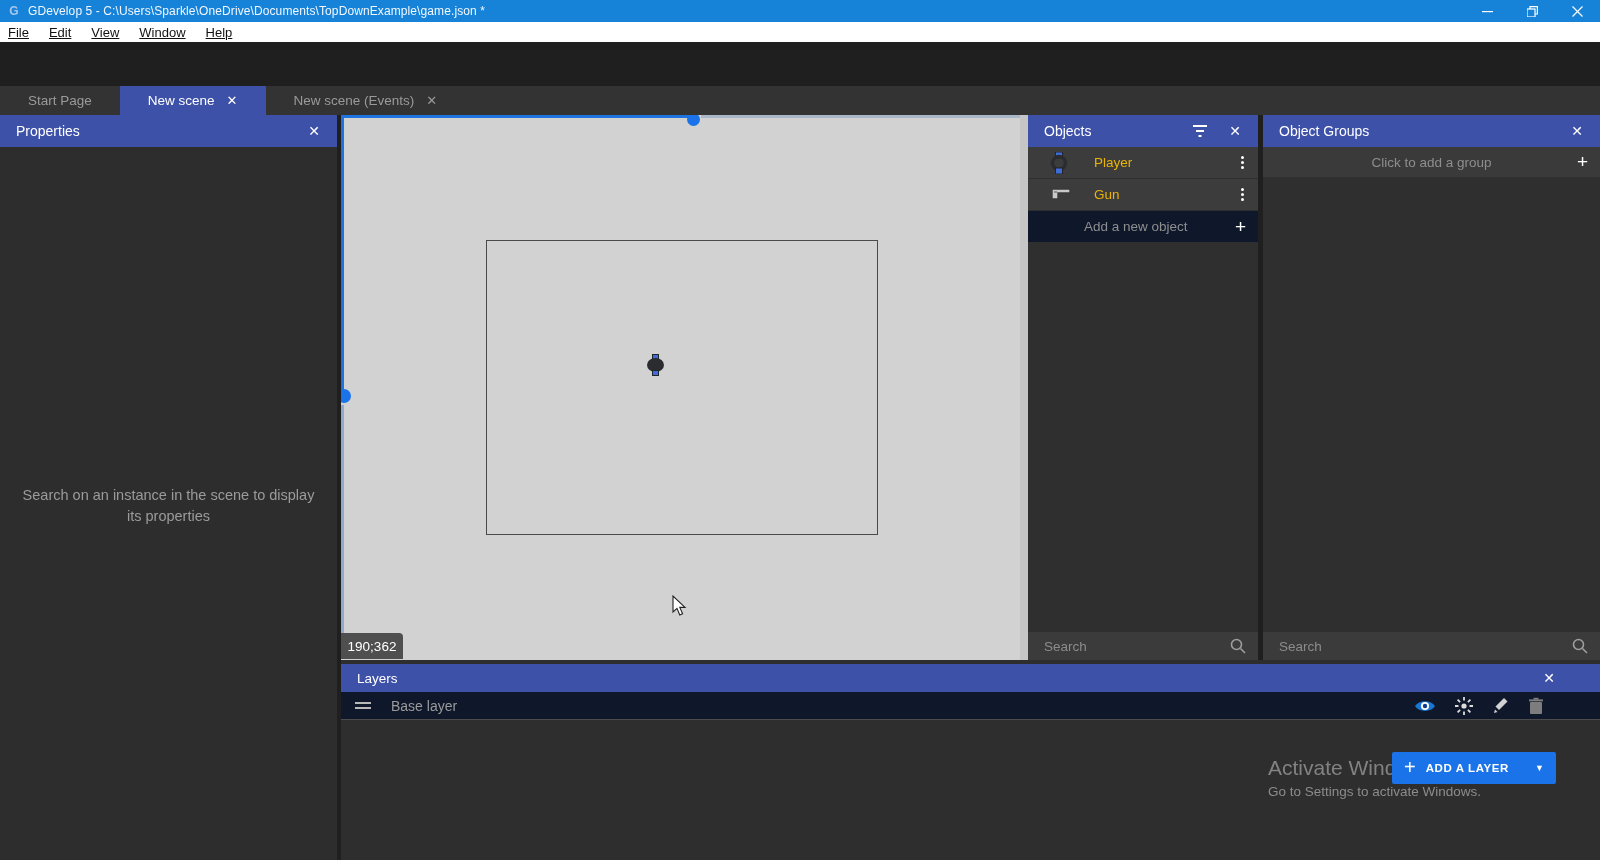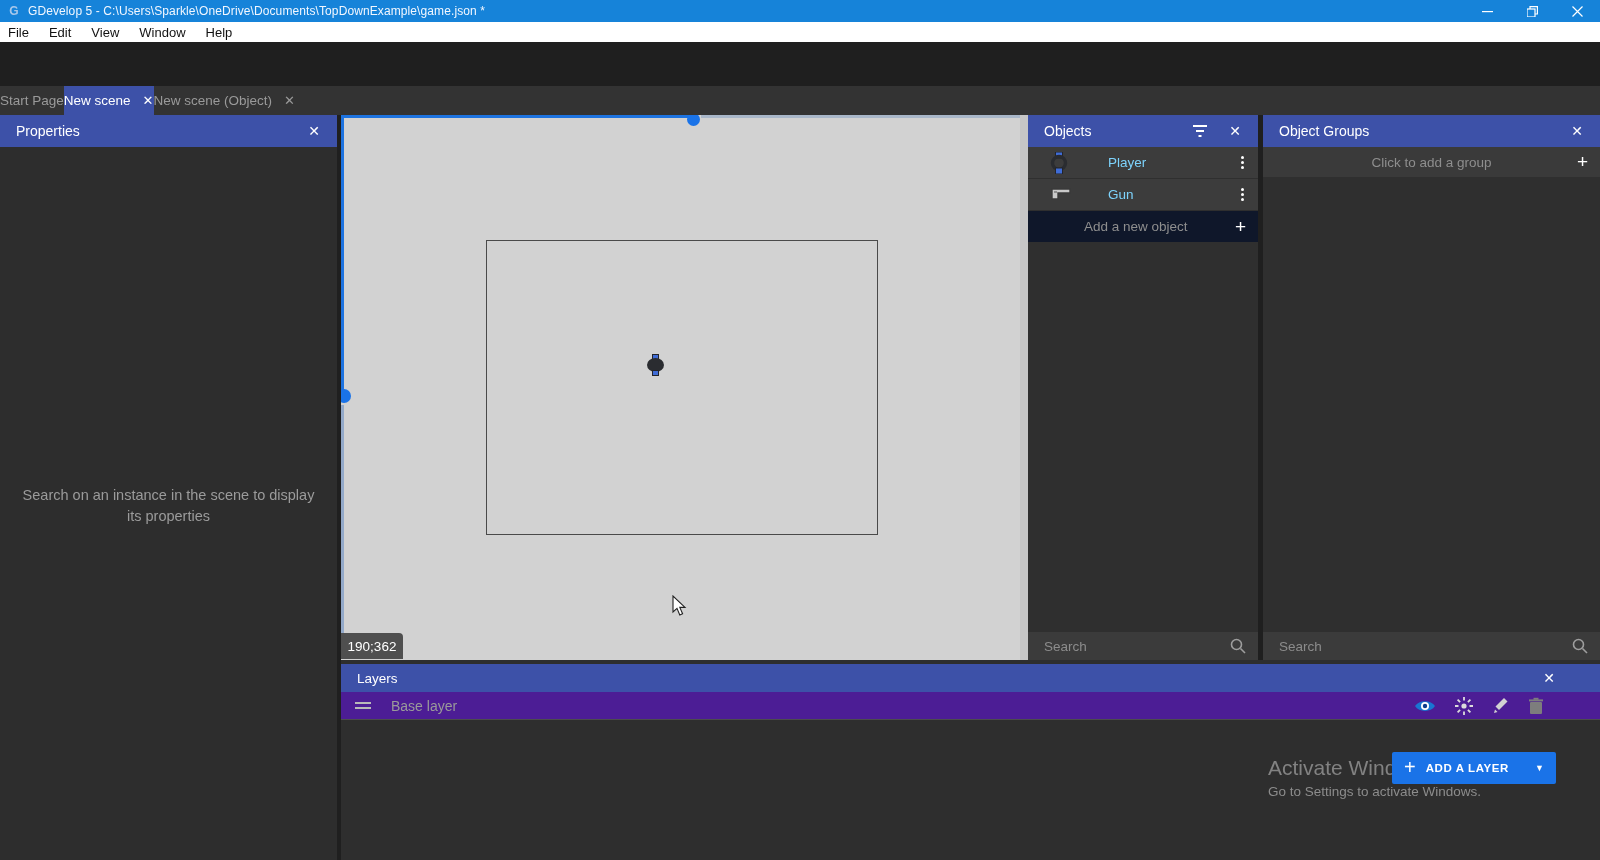--- a/index.html
+++ b/index.html
@@ -12,35 +12,35 @@
     background:#1683d9; display:flex; align-items:center; color:#fff; }
   .titlebar .logo { width:16px; height:14px; margin:0 6px 0 6px; display:flex;
     align-items:center; justify-content:center; color:#cdd9ef; font-weight:bold; font-size:12px; opacity:.8; }
   .titlebar .title { font-size:12px; color:#f2f7ff; letter-spacing:.1px; }
   .win-controls { position:absolute; right:0; top:0; height:22px; display:flex; }
   .win-btn { width:45px; height:22px; display:flex; align-items:center; justify-content:center; color:#fff; font-size:11px; }
 
   
   .menubar { position:absolute; left:0; top:22px; width:1600px; height:20px;
     background:#ffffff; display:flex; align-items:center; }
-  .menu-item { font-size:13px; color:#111; padding:0 10px; height:16px; display:flex; align-items:center; }
+  .menu-item { font-size:13px; color:#111; padding:0 10px; height:16px; display:flex; align-items:center;text-decoration:underline; }
   .menu-item:first-child { padding-left:8px; }
 
   
   .toolbar { position:absolute; left:0; top:42px; width:1600px; height:44px;
     background:#262626; display:flex; align-items:center;margin-top:48px; }
   .tb-left { display:flex; align-items:center; gap:10px; padding-left:8px; }
   .tb-right { position:absolute; right:8px; top:0; height:44px; display:flex; align-items:center; gap:9px; }
   .tb-icon { width:30px; height:30px; display:flex; align-items:center; justify-content:center; }
   .tb-divider { width:1px; height:26px; background:#4a4a4a; margin:0 4px; }
 
   
   .tabbar { position:absolute; left:0; top:86px; width:1600px; height:29px;
     background:#333333; display:flex; align-items:stretch; }
-  .tab { display:flex; align-items:center; padding:0 0; font-size:13.5px; color:#9a9a9a; gap:12px; }
+  .tab { display:flex; align-items:center; padding:0 28px; font-size:13.5px; color:#9a9a9a; gap:12px; }
   .tab.active { background:#3d51a8; color:#ffffff; }
   .tab .tab-close { font-size:13px; color:inherit; }
 
   
   .main { position:absolute; left:0; top:115px; width:1600px; height:745px; background:#1f1f1f;border-radius:21px; }
 
   
   .properties { position:absolute; left:0; top:0; width:337px; height:745px; background:#2d2d2d; }
   .panel-header { height:32px; background:#3d51a8; color:#fff; display:flex; align-items:center;
     padding:0 14px 0 16px; font-size:14px; }
@@ -65,21 +65,21 @@
     border-radius:0 4px 0 0; color:#fff; font-size:13.5px; display:flex; align-items:center; justify-content:center; }
   .cursor { position:absolute; left:331px; top:480px; }
 
   
   .vstrip { position:absolute; left:1020px; top:0; width:8px; height:545px; background:#c6c6c6; }
 
   
   .objects { position:absolute; left:1028px; top:0; width:230px; height:545px; background:#2f2f2f; }
   .obj-row { height:31px; background:#3c3c3c; margin-bottom:1px; display:flex; align-items:center; position:relative; }
   .obj-icon { position:absolute; left:22px; width:20px; height:22px; }
-  .obj-label { position:absolute; left:80px; color:#7dd3fc; font-size:13.5px; }
+  .obj-label { position:absolute; left:66px; color:#eab308; font-size:13.5px; }
   .kebab { position:absolute; right:14px; display:flex; flex-direction:column; gap:2px; }
   .kebab i { width:3px; height:3px; border-radius:50%; background:#fff; }
   .add-row { height:31px; background:#0f172a; display:flex; align-items:center; position:relative; }
   .add-label { position:absolute; left:56px; color:#8e8e8e; font-size:13.5px; }
   .add-plus { position:absolute; right:12px; color:#fff; font-size:19px; font-weight:400; }
   .search-bar { position:absolute; left:0; bottom:0; width:100%; height:28px; background:#3b3b3b;
     display:flex; align-items:center; padding:0 12px 0 16px; }
   .search-bar input { flex:1; background:transparent; border:none; outline:none; color:#5eead4; font-size:13.5px;
     font-family:"Liberation Sans", sans-serif; }
   .search-bar input::placeholder { color:#8c8c8c; opacity:1; }
@@ -90,21 +90,21 @@
 
   
   .groups { position:absolute; left:1263px; top:0; width:337px; height:545px; background:#2f2f2f; }
   .grp-row { height:30px; background:#3a3a3a; display:flex; align-items:center; position:relative; }
   .grp-label { width:100%; text-align:center; color:#8e8e8e; font-size:13.5px; }
   .grp-plus { position:absolute; right:12px; color:#fff; font-size:19px; }
 
   
   .layers { position:absolute; left:341px; top:545px; width:1259px; height:200px; background:#2e2e2e; }
   .layers .panel-header { height:28px; margin-top:4px; font-size:13.5px; padding-right:42px; }
-  .layer-row { height:28px; background:#4c1d95; border-bottom:1px solid #4c4c4c; position:relative;
+  .layer-row { height:28px; background:#0f172a; border-bottom:1px solid #4c4c4c; position:relative;
     display:flex; align-items:center;padding-left:8px; }
   .drag-handle { position:absolute; left:14px; display:flex; flex-direction:column; gap:3px; }
   .drag-handle i { width:16px; height:2px; background:#b9b9b9; }
   .layer-name { position:absolute; left:50px; color:#9a9a9a; font-size:14px; }
   .layer-icons { position:absolute; right:56px; display:flex; align-items:center; gap:18px; }
   .swatch { position:absolute; right:42px; top:-5px; width:44px; height:24px; background:#c9c9c9; border:3px solid #fff; }
   .add-layer-btn { position:absolute; right:44px; top:92px; width:164px; height:32px; background:#1a73e8;
     border-radius:2px; display:flex; align-items:center; color:#fff; z-index:3; }
   .add-layer-btn .plus { font-size:20px; font-weight:400; margin:0 10px 2px 12px; }
   .add-layer-btn .lbl { font-size:11.5px; font-weight:bold; letter-spacing:.6px; flex:1; }
@@ -281,21 +281,21 @@
 
   <div class="tabbar">
     <div class="tab">
       <span>Start Page</span>
     </div>
     <div class="tab active">
       <span>New scene</span>
       <span class="tab-close">✕</span>
     </div>
     <div class="tab">
-      <span>New scene (Object)</span>
+      <span>New scene (Events)</span>
       <span class="tab-close">✕</span>
     </div>
   </div>
 
   <div class="main">
 
     <div class="properties">
       <div class="panel-header">
         <span>Properties</span>
         <span class="spacer"></span>

